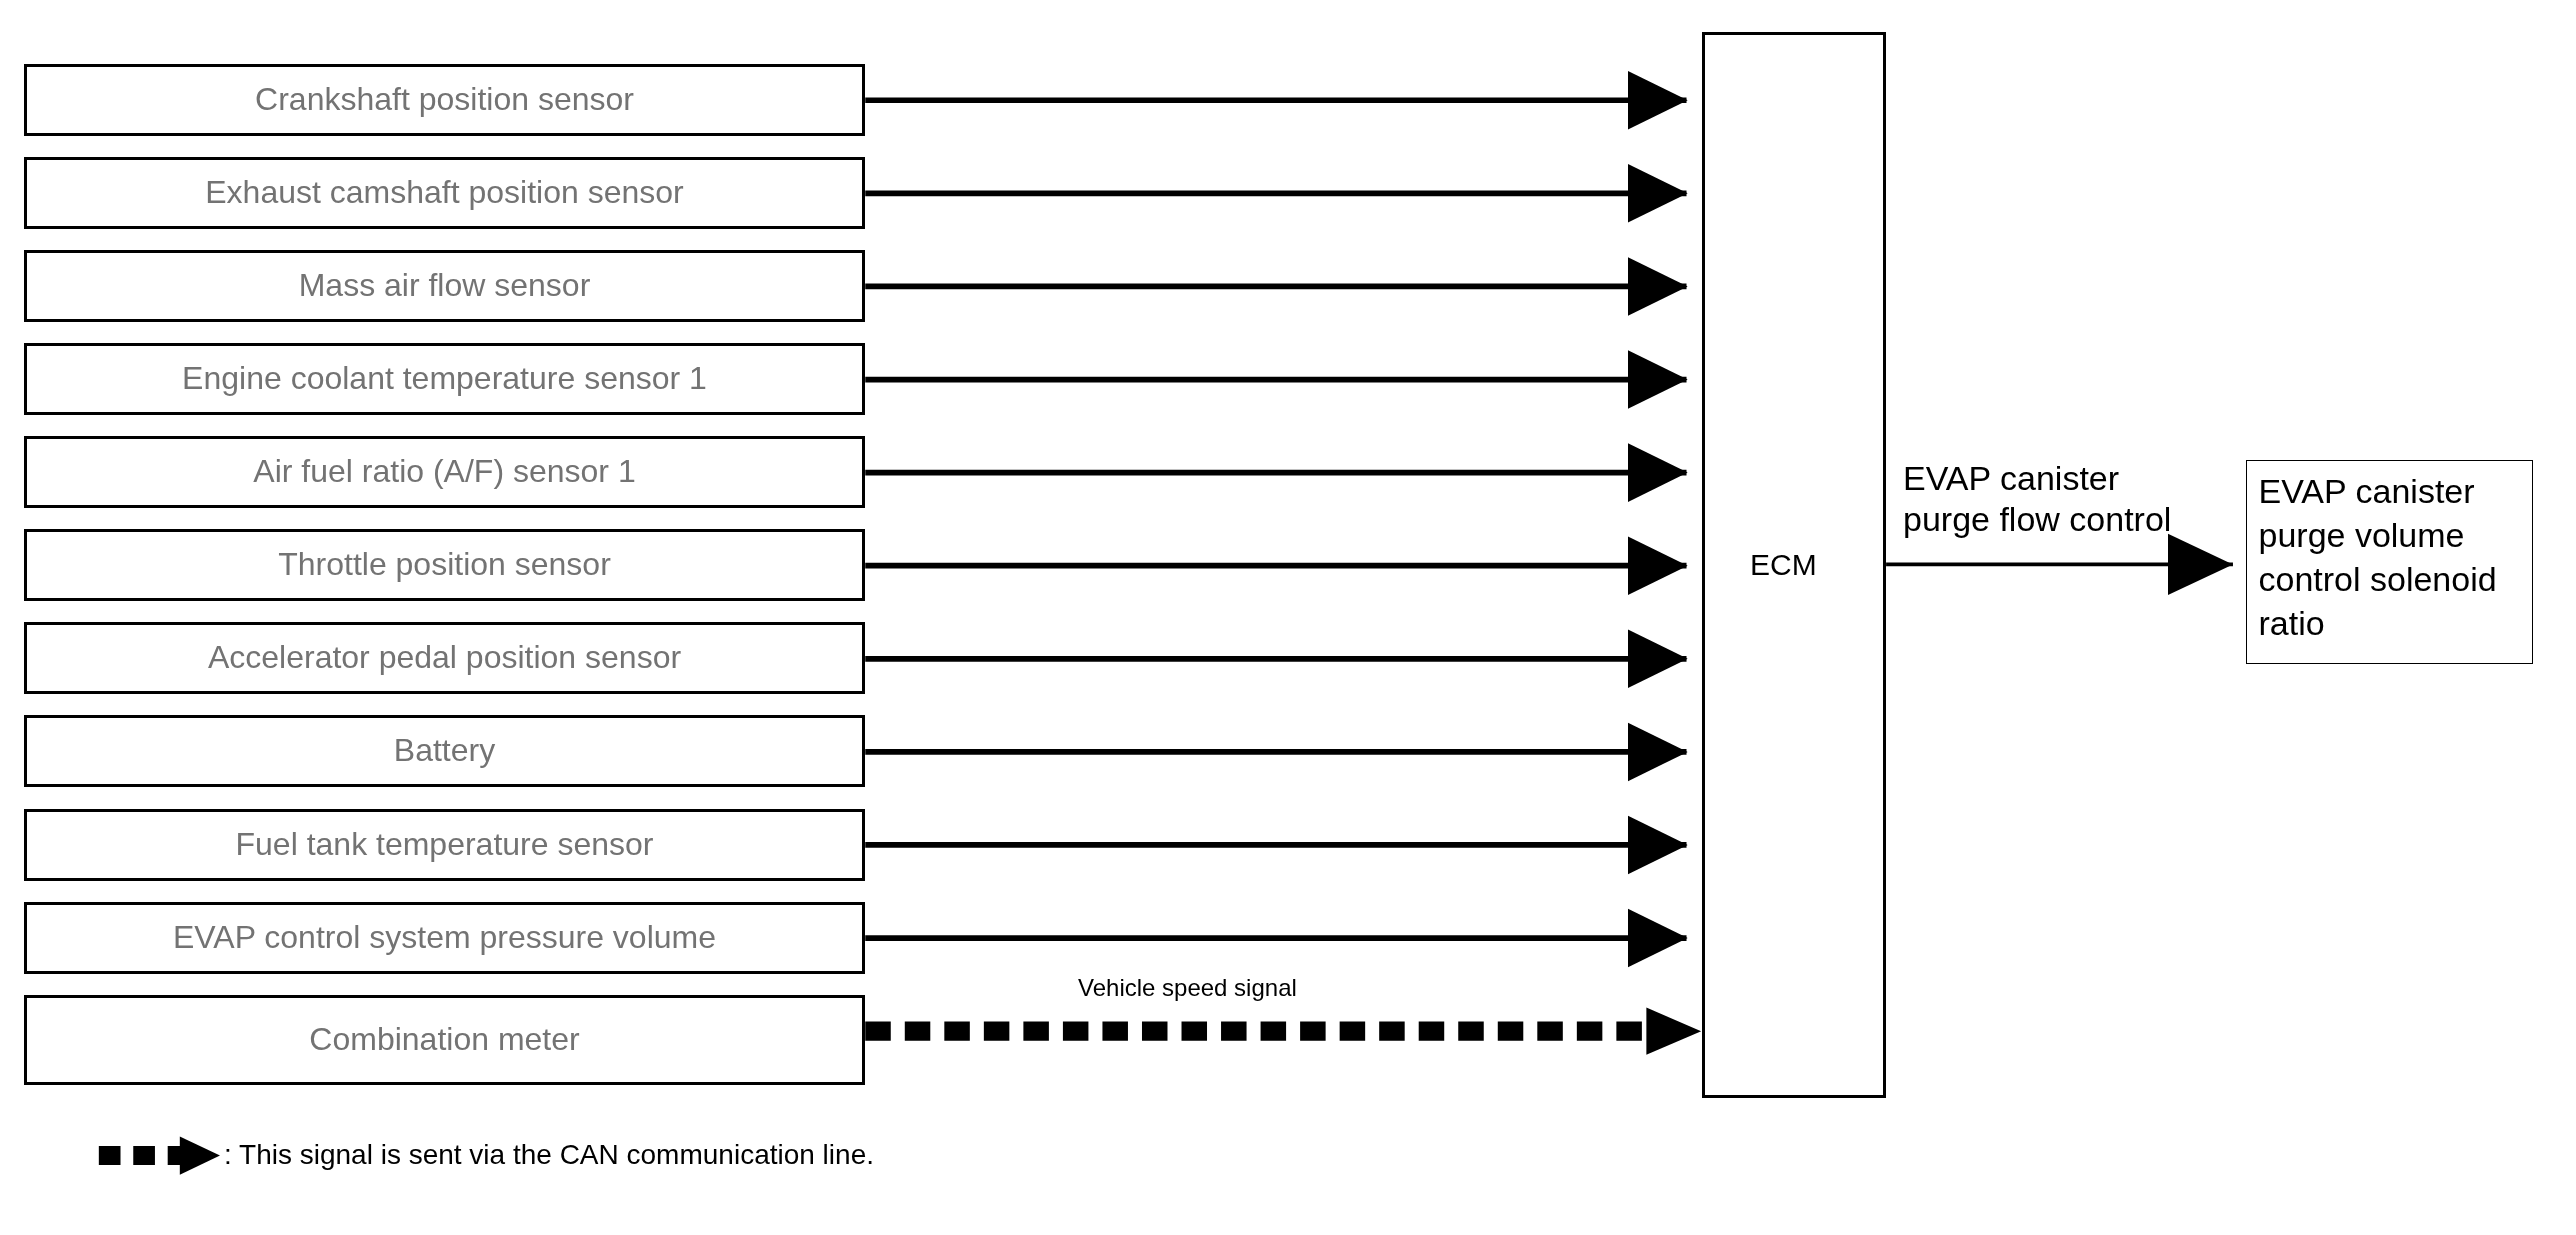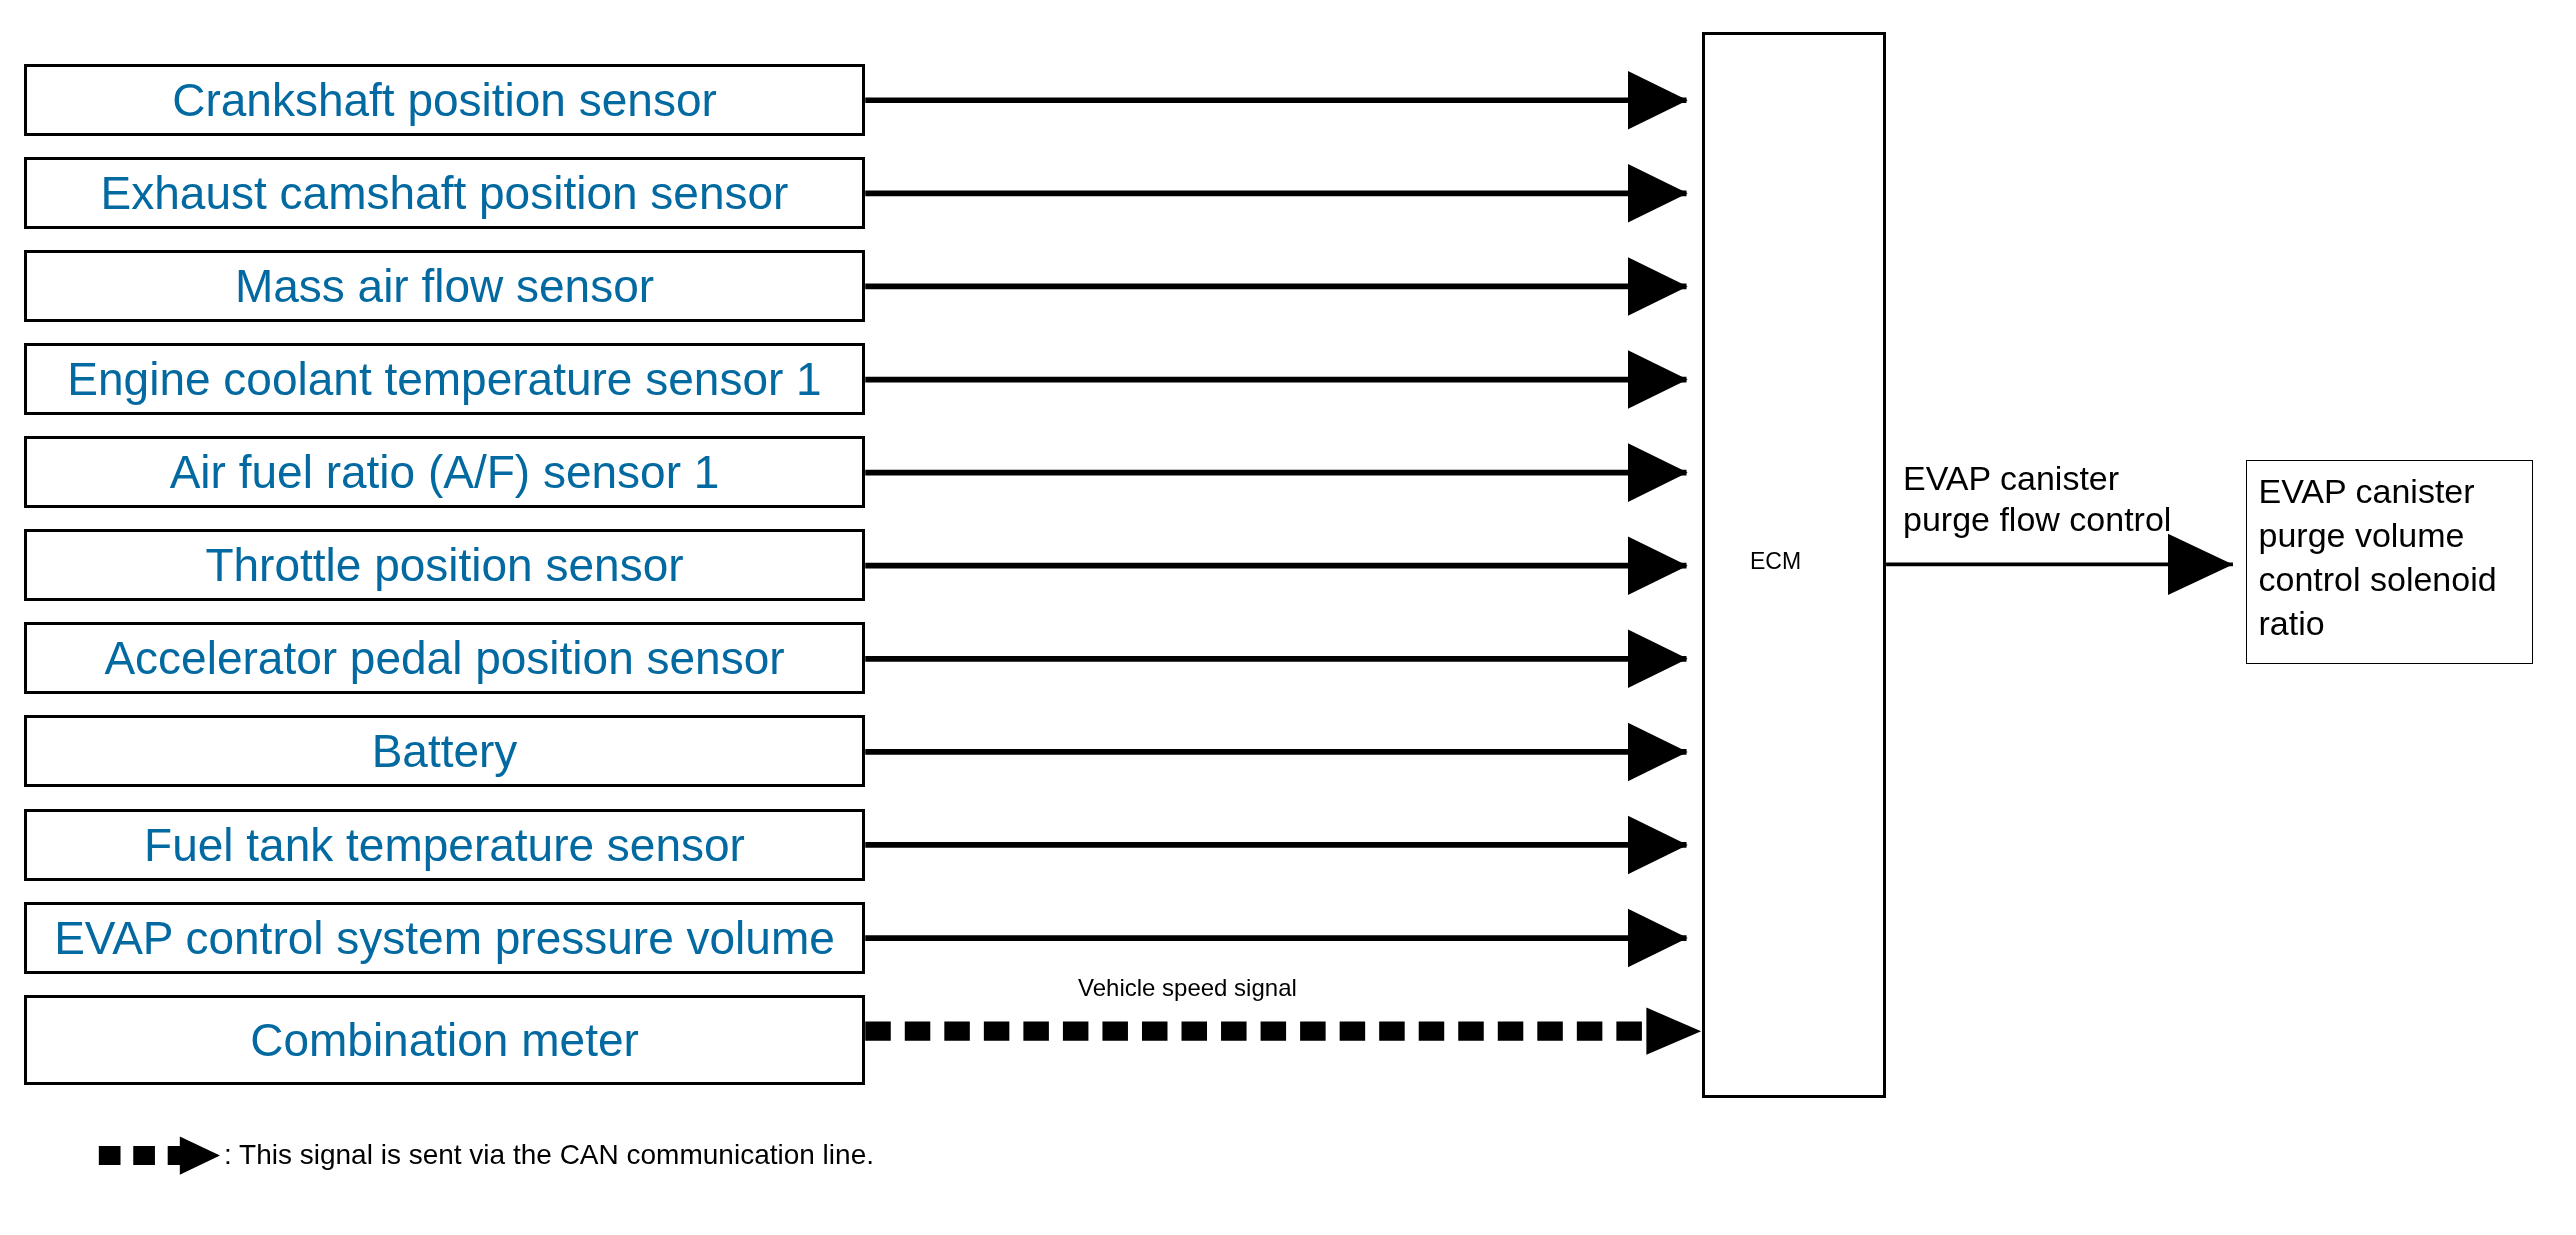--- a/index.html
+++ b/index.html
@@ -25,34 +25,34 @@
   .sensor-box {
     position: absolute;
     box-sizing: border-box;
     border: 3.2px solid #000000;
     background: #ffffff;
     display: flex;
     align-items: center;
     justify-content: center;
   }
   .sensor-label {
-    font-size: 46px;
-    color: #0369a1;
+    font-size: 32px;
+    color: #737373;
     line-height: 1.1;
     white-space: nowrap;
   }
   .ecm-box {
     position: absolute;
     box-sizing: border-box;
     border: 3.2px solid #000000;
     background: #ffffff;
   }
   .ecm-label {
     position: absolute;
-    font-size: 23px;
+    font-size: 30px;
     color: #000000;
     white-space: nowrap;
   }
   .solenoid-box {
     position: absolute;
     box-sizing: border-box;
     border: 1.9px solid #000000;
     background: #ffffff;
     padding: 7.7px 11.5px 0 11.5px;
   }

